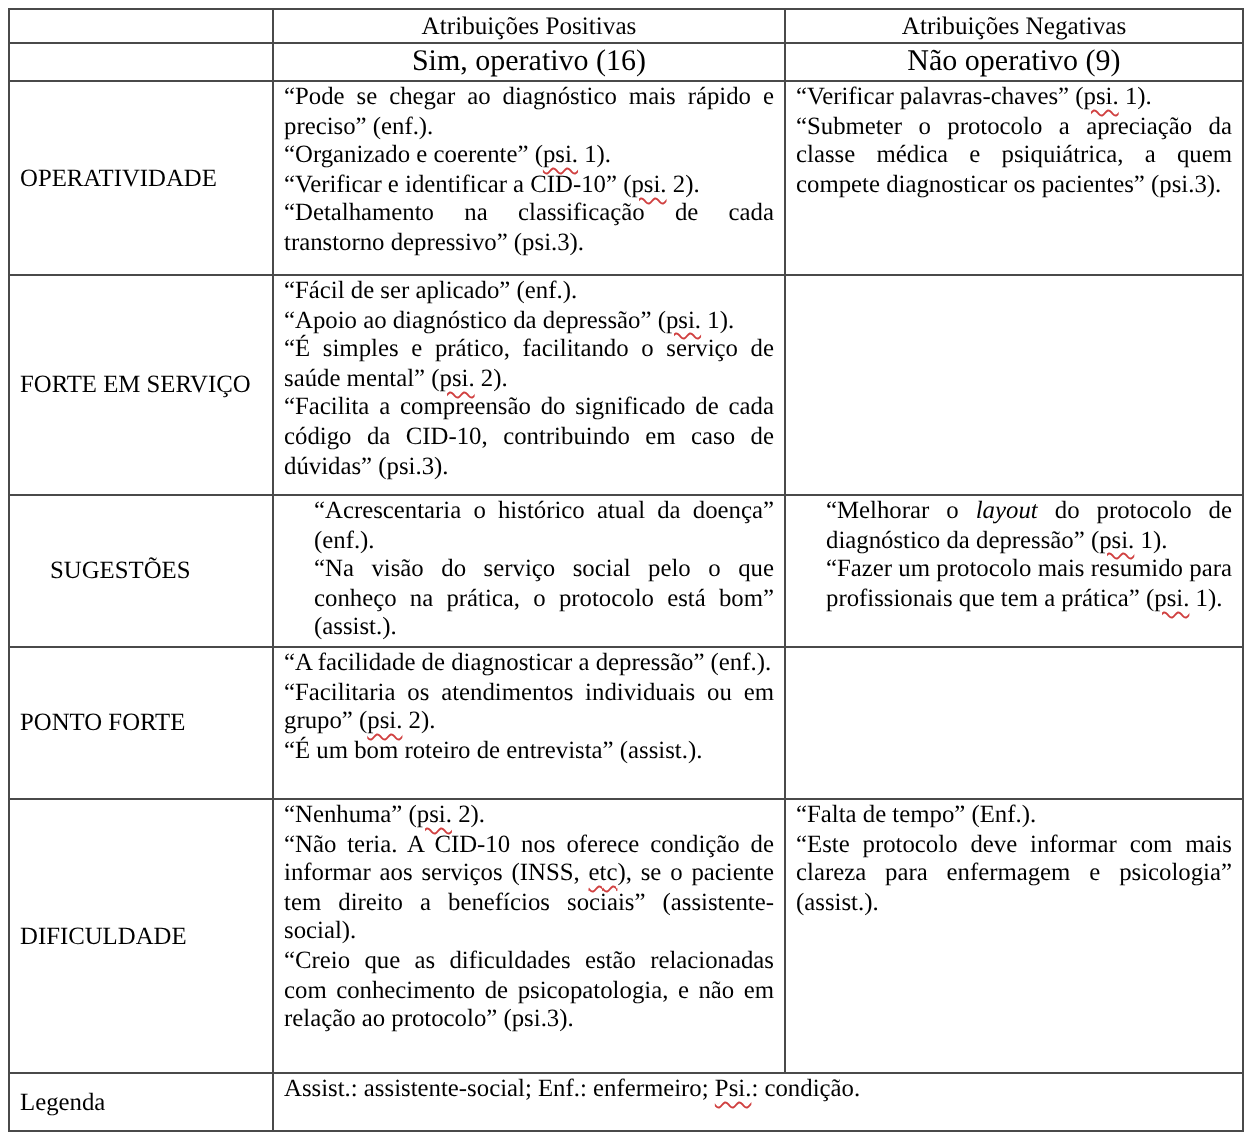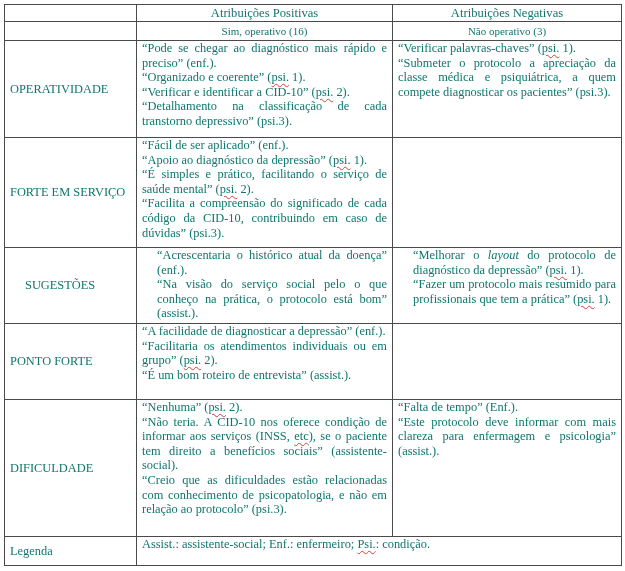--- a/index.html
+++ b/index.html
@@ -5,33 +5,33 @@
   html, body { margin: 0; padding: 0; background: #ffffff; }
   body { width: 625px; height: 571px; overflow: hidden; position: relative; }
   table.t {
     position: absolute; left: 4px; top: 4px;
     width: 617px;
     border-collapse: collapse;
     table-layout: fixed;
     font-family: "Liberation Serif", "DejaVu Serif", serif;
     font-size: 12.4px;
     line-height: 14.6px;
-    color: #0f766e;
+    color: #000000;
   }
   table.t td, table.t th {
     border: 1px solid #4a4a4a;
     padding: 0 5px;
     vertical-align: top;
     font-weight: normal;
   }
   col.c1 { width: 132px; }
   col.c2 { width: 256px; }
   col.c3 { width: 229px; }
   .hdr { text-align: center; height: 16px; vertical-align: middle !important; font-size: 12.6px; }
-  .sub { text-align: center; height: 18px; vertical-align: middle !important; font-size: 11px; }
+  .sub { text-align: center; height: 18px; vertical-align: middle !important; font-size: 15px; }
   .cat { text-align: left; vertical-align: middle !important; font-size: 12.4px; line-height: 15px; }
   .cell { text-align: justify; padding-top: 0; margin-top: 44px; }
   .q { display: block; }
   .q.just { text-align: justify; text-align-last: left; }
   .ul { text-decoration: underline wavy #d04040; text-decoration-thickness: 1px; text-underline-offset: 2px; }
   em { font-style: italic; }
   tr.r1 td { height: 96px; }
   tr.r2 td { height: 109px; }
   tr.r3 td { height: 75px; padding-left: 20px; }
   tr.r4 td { height: 75px; }
@@ -50,21 +50,21 @@
     </colgroup>
   <tbody>
       <tr>
     <td class="hdr"></td>
     <td class="hdr">Atribuições Positivas</td>
     <td class="hdr">Atribuições Negativas</td>
   </tr>
   <tr>
     <td class="sub" style="border-top:none;"></td>
     <td class="sub">Sim, operativo (16)</td>
-    <td class="sub">Não operativo (3)</td>
+    <td class="sub">Não operativo (9)</td>
   </tr>
   <tr class="r1">
     <td class="cat">OPERATIVIDADE</td>
     <td class="cell">
           <span class="q just"><span>“Pode se chegar ao diagnóstico mais rápido e preciso” (enf.).</span></span>
           <span class="q just"><span>“Organizado e coerente” (</span><span class="ul">psi.</span><span> 1).</span></span>
           <span class="q just"><span>“Verificar e identificar a CID-10” (</span><span class="ul">psi.</span><span> 2).</span></span>
           <span class="q just"><span>“Detalhamento na classificação de cada transtorno depressivo” (psi.3).</span></span>
         </td>
     <td class="cell">

